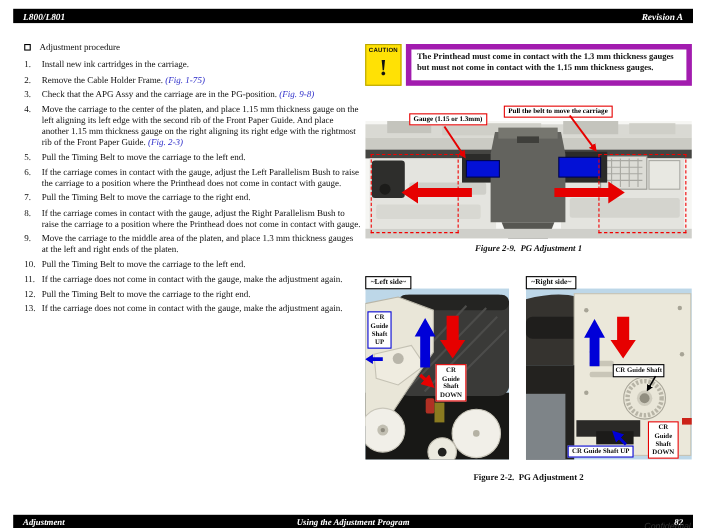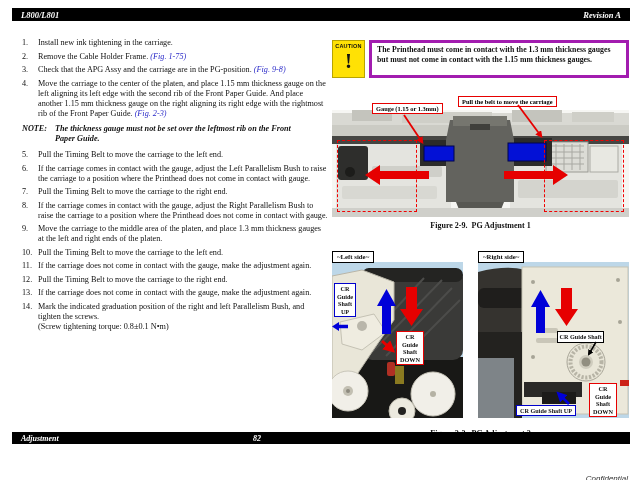--- a/index.html
+++ b/index.html
@@ -4,23 +4,23 @@
 <style>
   * { margin:0; padding:0; box-sizing:border-box; }
   html,body { width:640px; height:480px; background:#fff; }
   body { font-family:"Liberation Serif", serif; color:#111; position:relative; overflow:hidden; }
   .page { position:absolute; inset:0; background:#fff; }
 
   
   .hbar { position:absolute; left:12px; right:10px; top:8px; height:13px; background:#000;
           color:#fff; display:flex; justify-content:space-between; align-items:center;
           padding:0 9px; font-size:8.5px; font-weight:bold; font-style:italic; }
-  .fbar { position:absolute; left:12px; right:10px; top:432px; height:12px; background:#000;
+  .fbar { position:absolute; left:12px; right:10px; top:468px; height:12px; background:#000;
           color:#fff; display:flex; align-items:center; padding:0 9px;
-          font-size:8px; font-weight:bold; font-style:italic; }
+          font-size:8px; font-weight:bold; font-style:italic;gap:12px; }
   .fbar .fc { flex:1; text-align:center; }
   .fbar .fl { width:120px; }
   .fbar .fr { width:120px; text-align:right; }
   .confid { position:absolute; right:12px; top:474px; font-family:"Liberation Sans", sans-serif;
             font-style:italic; font-size:8px; color:#333; }
 
   
   .leftcol { position:absolute; left:22px; top:38px; width:306px; font-size:8.2px; line-height:10px; }
   .t-row { display:flex; align-items:flex-start; margin-bottom:6px; }
   .sq-open { width:6px; height:6px; border:1px solid #000; margin:1.5px 8px 0 0; flex:none; }
@@ -36,21 +36,21 @@
   .sub-line { display:block; }
 
   
   .rightcol { position:absolute; left:332px; top:38px; width:297px; height:410px; }
 
   .caution { position:absolute; top:2px; left:0; width:297px; height:38px; display:flex; }
   .c-icon { width:33px; height:38px; background:#ffe105; border:1px solid #b8a400;
             display:flex; flex-direction:column; align-items:center; flex:none; }
   .c-word { font-family:"Liberation Sans", sans-serif; font-size:5.5px; font-weight:bold; margin-top:2px; letter-spacing:.2px; }
   .c-bang { font-size:21px; font-weight:bold; line-height:24px; font-family:"Liberation Serif", serif; }
-  .c-text { flex:1; border:3px solid #a21caf; margin-left:4px; padding:2px 5px;
+  .c-text { flex:1; border:5px solid #a21caf; margin-left:4px; padding:2px 5px;
             font-size:7.8px; font-weight:bold; line-height:10px; }
 
   .figlbl { position:absolute; background:#fff; border:1px solid #e60000; color:#000;
             font-weight:bold; font-size:6.4px; line-height:8px; padding:0.5px 3px; white-space:nowrap; z-index:5; }
   .caption { position:absolute; left:0; width:297px; text-align:center; font-weight:bold;
              font-size:8px; white-space:pre; }
 
   .fig1 { position:absolute; top:58px; left:0; width:297px; height:121px; }
   .f1-photo { position:absolute; top:14px; left:0; width:297px; height:107px; overflow:hidden; }
   .dashrect { position:absolute; border:1.6px dashed #f10000; z-index:4; }
@@ -72,42 +72,42 @@
 <body>
 
 <div class="page">
 
   <div class="hbar">
     <span>L800/L801</span>
     <span>Revision A</span>
   </div>
 
   <div class="leftcol">
+    <div class="t-row">
+      <span class="sq-open"></span>
+      <span>Adjustment procedure</span>
+    </div>
 
     <div class="step">
       <span class="num">1.</span>
-      <span class="txt"><span>Install new ink tightening in the carriage.</span></span>
+      <span class="txt"><span>Install new ink cartridges in the carriage.</span></span>
     </div>
     <div class="step">
       <span class="num">2.</span>
       <span class="txt"><span>Remove the Cable Holder Frame. </span><span class="link">(Fig. 1-75)</span></span>
     </div>
     <div class="step">
       <span class="num">3.</span>
       <span class="txt"><span>Check that the APG Assy and the carriage are in the PG-position. </span><span class="link">(Fig. 9-8)</span></span>
     </div>
     <div class="step">
       <span class="num">4.</span>
       <span class="txt"><span>Move the carriage to the center of the platen, and place 1.15 mm thickness gauge on the left aligning its left edge with the second rib of the Front Paper Guide. And place another 1.15 mm thickness gauge on the right aligning its right edge with the rightmost rib of the Front Paper Guide. </span><span class="link">(Fig. 2-3)</span></span>
     </div>
 
-    <div class="note-row">
-      <span class="nlab">NOTE:</span>
-      <span class="ntxt">The thickness gauge must not be set over the leftmost rib on the Front Paper Guide.</span>
-    </div>
 
     <div class="step">
       <span class="num">5.</span>
       <span class="txt"><span>Pull the Timing Belt to move the carriage to the left end.</span></span>
     </div>
     <div class="step">
       <span class="num">6.</span>
       <span class="txt"><span>If the carriage comes in contact with the gauge, adjust the Left Parallelism Bush to raise the carriage to a position where the Printhead does not come in contact with gauge.</span></span>
     </div>
     <div class="step">
@@ -130,24 +130,20 @@
       <span class="num">11.</span>
       <span class="txt"><span>If the carriage does not come in contact with the gauge, make the adjustment again.</span></span>
     </div>
     <div class="step">
       <span class="num">12.</span>
       <span class="txt"><span>Pull the Timing Belt to move the carriage to the right end.</span></span>
     </div>
     <div class="step">
       <span class="num">13.</span>
       <span class="txt"><span>If the carriage does not come in contact with the gauge, make the adjustment again.</span></span>
-    </div>
-    <div class="step">
-      <span class="num">14.</span>
-      <span class="txt"><span>Mark the indicated graduation position of the right and left Parallelism Bush, and tighten the screws.</span><span class="sub-line">(Screw tightening torque: 0.8±0.1 N•m)</span></span>
     </div>
   </div>
 
   <div class="rightcol">
 
     <div class="caution">
       <div class="c-icon">
         <span class="c-word">CAUTION</span>
         <span class="c-bang">!</span>
       </div>
@@ -201,21 +197,21 @@
         <line x1="72" y1="19" x2="90" y2="46" stroke="#e60000" stroke-width="1.8" marker-end="url(#mr1)"></line>
         <line x1="186" y1="9" x2="209" y2="40" stroke="#e60000" stroke-width="1.8" marker-end="url(#mr1)"></line>
         <g transform="translate(33,69)">
             <polygon points="0,10 15,0 15,6 64,6 64,14 15,14 15,20" fill="#e60000"></polygon>
           </g>
         <g transform="translate(172,69)">
             <polygon points="64,10 49,0 49,6 0,6 0,14 49,14 49,20" fill="#e60000"></polygon>
           </g>
       </svg>
     </div>
-    <div class="caption" style="top:183px;">Figure 2-9.  PG Adjustment 1</div>
+    <div class="caption" style="top:183px;font-style:italic;">Figure 2-9.  PG Adjustment 1</div>
 
     <div class="fig2">
       <div class="tab" style="left:0;">~Left side~</div>
       <div class="tab" style="left:146px;">~Right side~</div>
 
       <div class="photo p-left">
         <svg width="131" height="156" viewBox="0 0 131 156">
           <rect width="131" height="156" fill="#bdd7e8"></rect>
           <rect y="95" width="131" height="61" fill="#181816"></rect>
           <rect x="30" y="6" width="101" height="92" rx="10" fill="#3a3a38"></rect>
@@ -300,17 +296,18 @@
           <line x1="118" y1="80" x2="111" y2="92" stroke="#000" stroke-width="1.5" marker-end="url(#mk3)"></line>
           <line x1="91" y1="142" x2="81" y2="132" stroke="#0000d8" stroke-width="2.6" marker-end="url(#mb3)"></line>
         </svg>
       </div>
     </div>
     <div class="caption" style="top:391px;">Figure 2-2.  PG Adjustment 2</div>
   </div>
 
   <div class="fbar">
     <span class="fl">Adjustment</span>
+    <span class="fc">Using the Adjustment Program</span>
     <span class="fr">82</span>
   </div>
   <div class="confid">Confidential</div>
 
 </div>
 
 </body></html>

